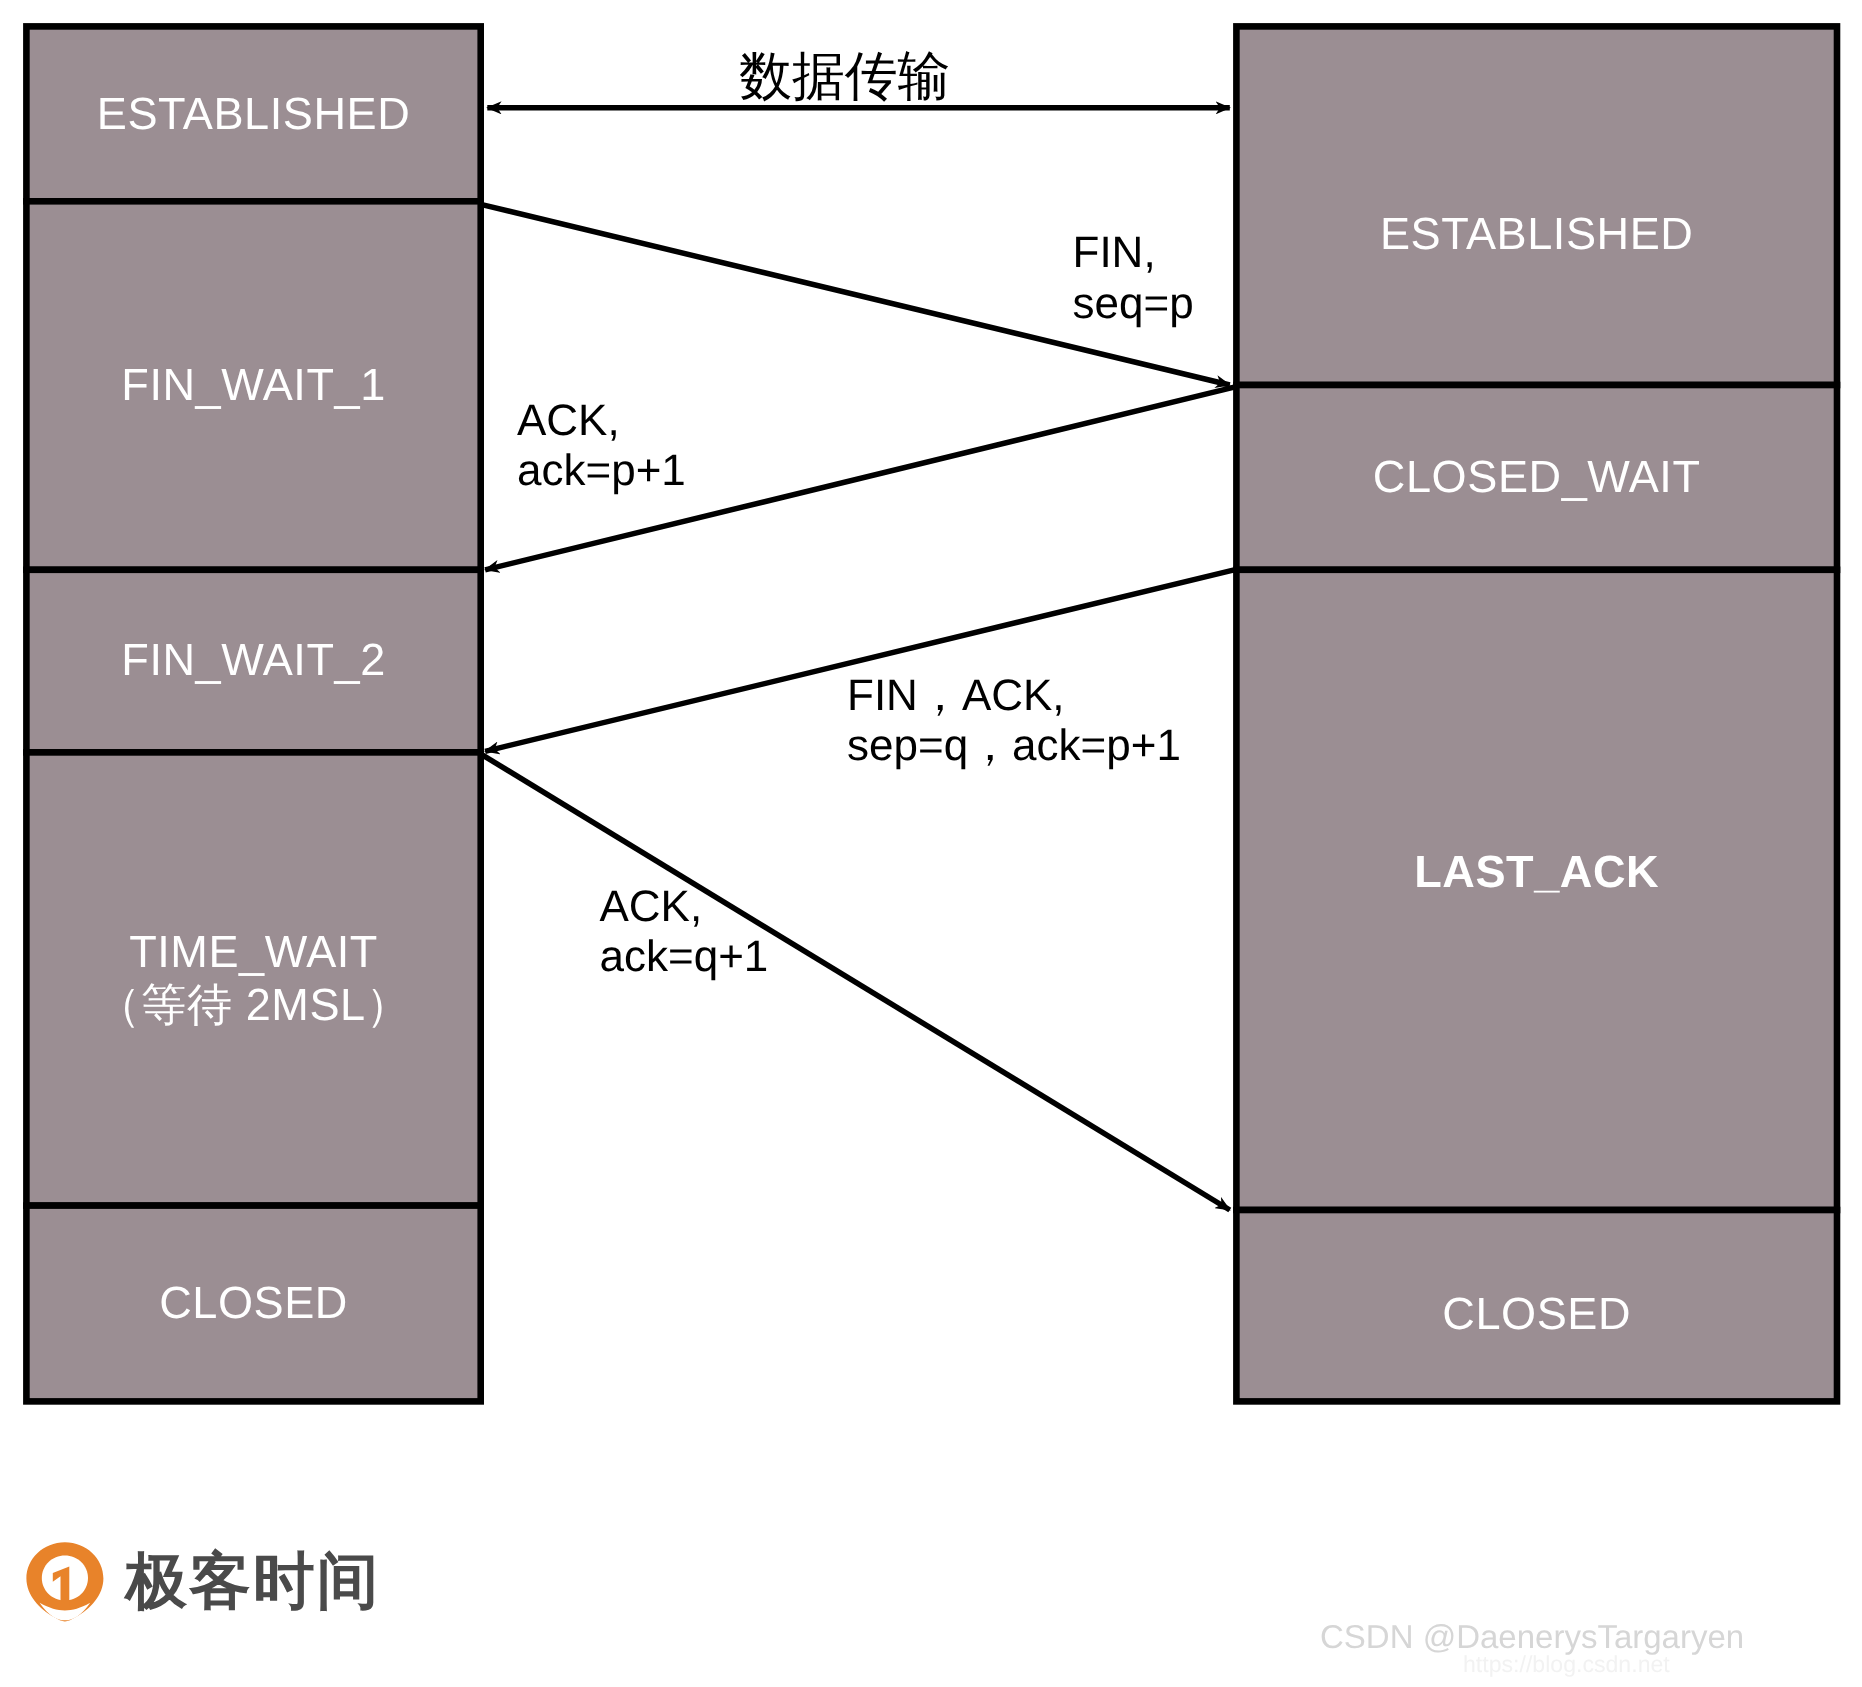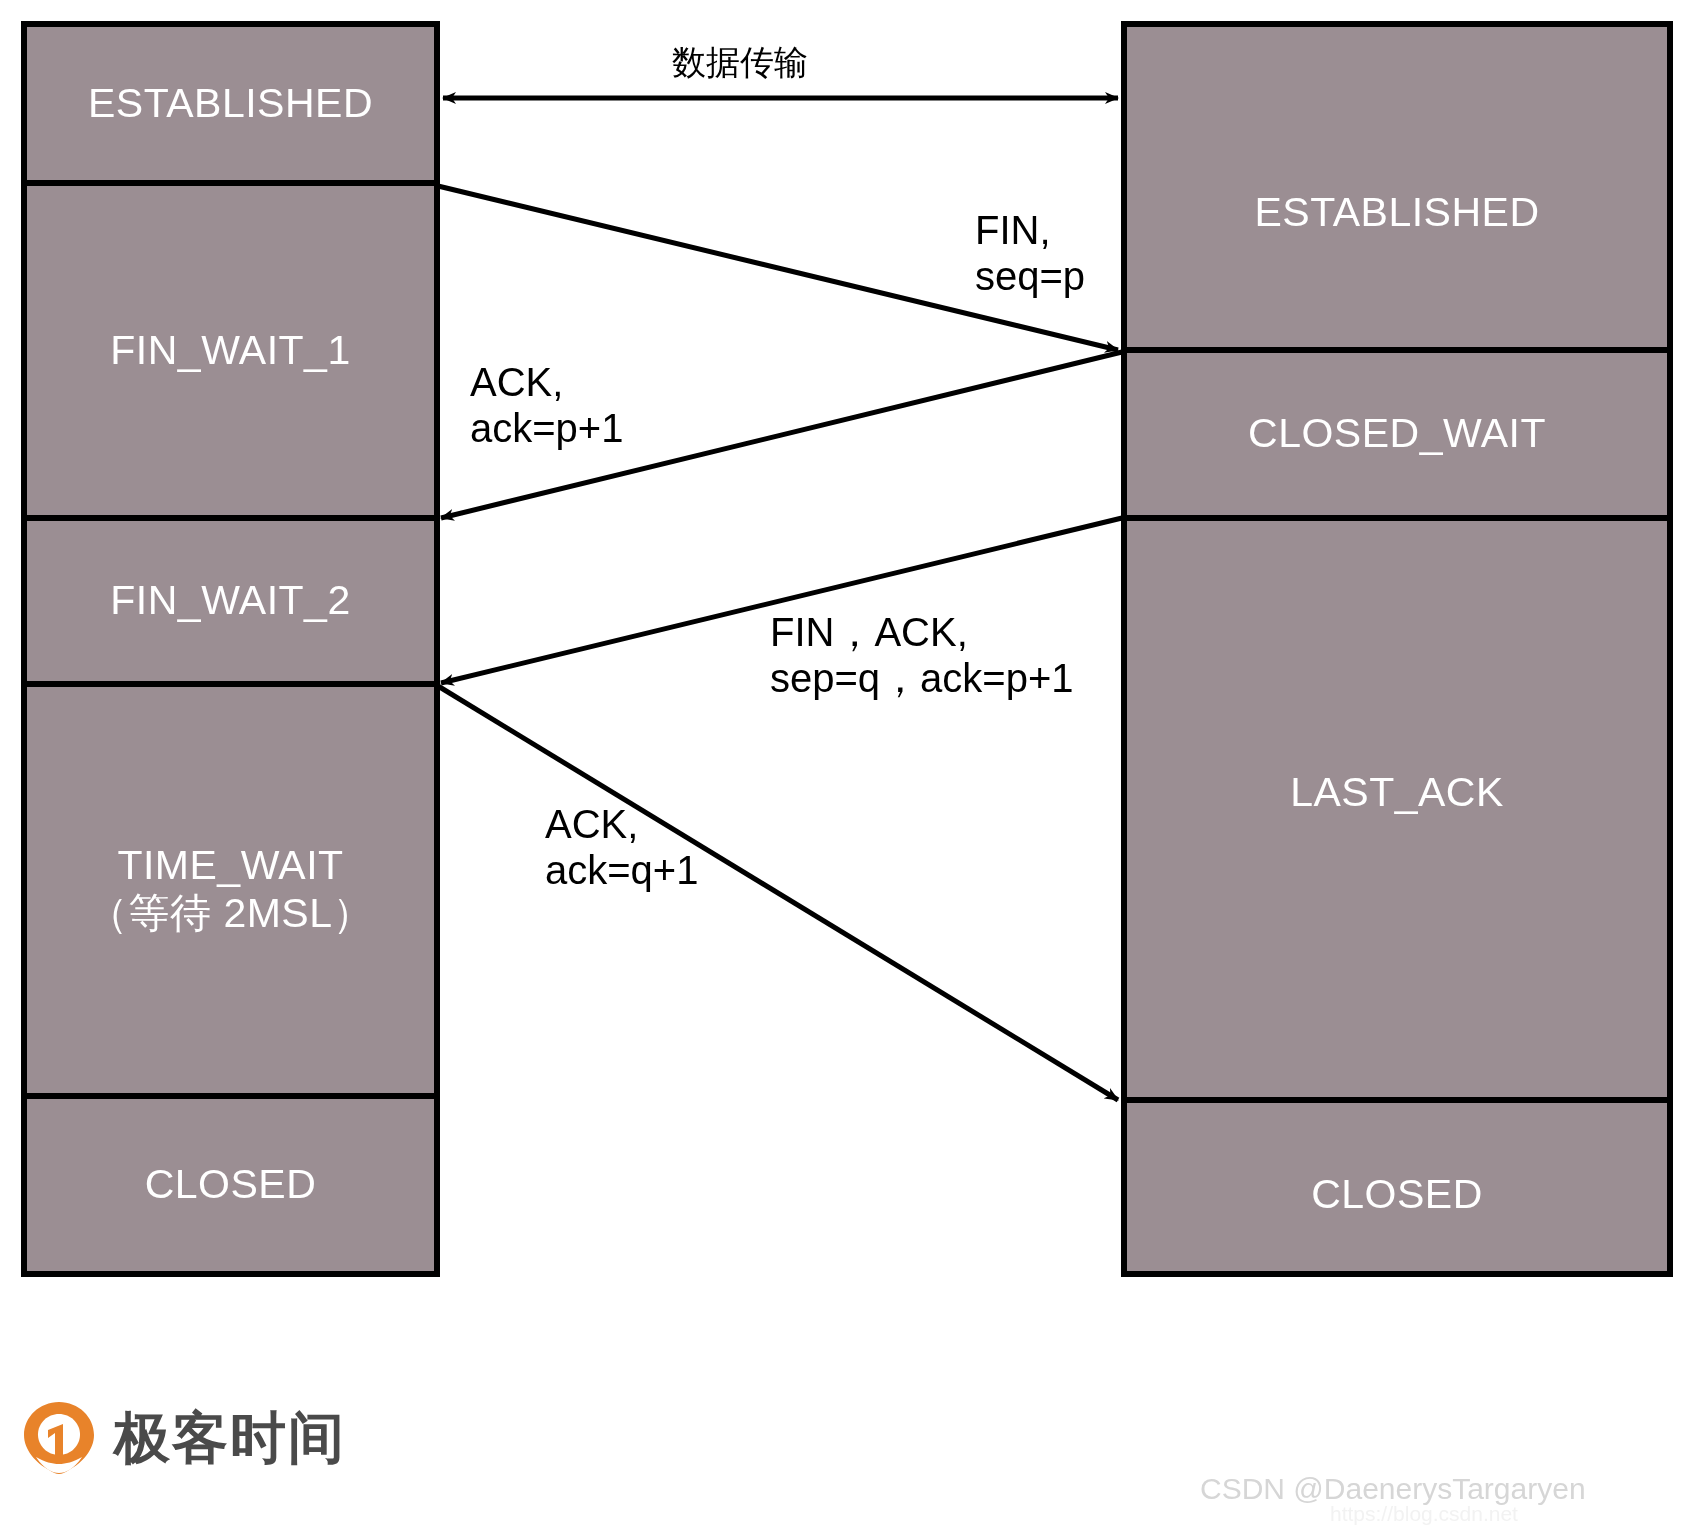--- a/index.html
+++ b/index.html
@@ -55,21 +55,21 @@
     font-size: 40px;
     line-height: 1.14;
     white-space: pre-line;
     z-index: 4;
   }
   .msg-label.center { }
 
   .flow-title {
     position: absolute;
     color: #000000;
-    font-size: 34px;
+    font-size: 48px;
     line-height: 1.1;
     z-index: 4;
     white-space: nowrap;
   }
 
   
   #brand-logo {
     position: absolute;
     left: 22px;
     top: 1400px;
@@ -185,21 +185,21 @@
 
   <div class="state-box" style="left:1124px; top:24px; width:546px; height:326px; align-items:center;">
     <span style="position:relative; top:26px;">ESTABLISHED</span>
   </div>
 
   <div class="state-box" style="left:1124px; top:350px; width:546px; height:168px;">
     <span>CLOSED_WAIT</span>
   </div>
 
   <div class="state-box" style="left:1124px; top:518px; width:546px; height:582px;">
-    <span style="position:relative; top:-16px;">LAST_ACK</span>
+    <span style="position:relative; top:-16px;font-weight:bold;">LAST_ACK</span>
   </div>
 
   <div class="state-box" style="left:1124px; top:1100px; width:546px; height:174px;">
     <span style="position:relative; top:8px;">CLOSED</span>
   </div>
 
   <div class="flow-title" style="left:672px; top:44px;">数据传输</div>
 
   <div class="msg-label center" style="left:975px; top:208px; width:175px;">FIN,
 seq=p</div>

